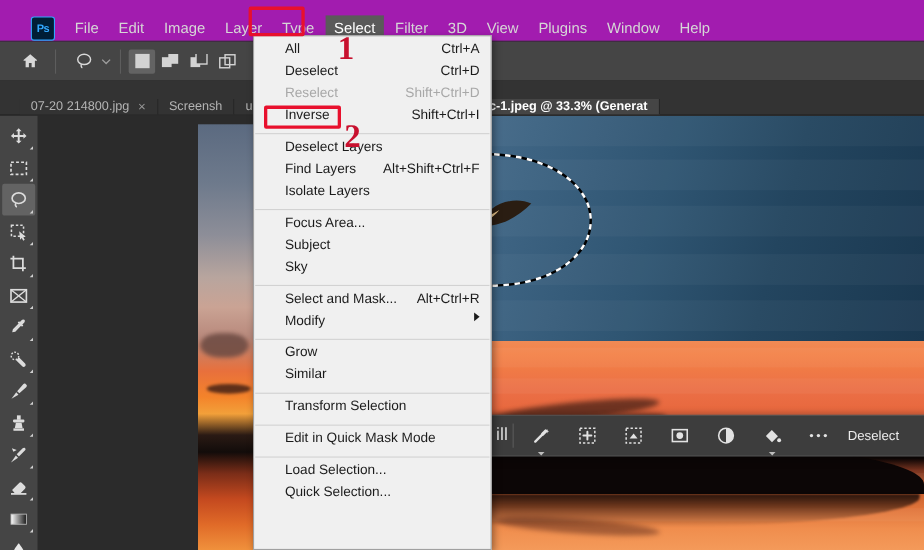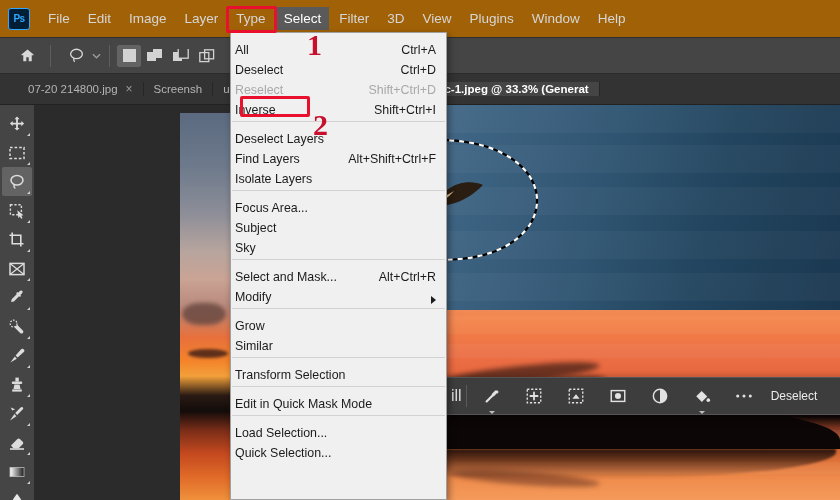--- a/index.html
+++ b/index.html
@@ -7,24 +7,25 @@
   body {
     font-family:"Liberation Sans", sans-serif;
     background:#3a3a3a;
     position:relative;
     -webkit-font-smoothing:antialiased;
   }
 
   
   #menubar {
     position:absolute; left:0; top:0; width:840px; height:38px;
-    background:#a16207;
-    display:flex; align-items:center;
+    background:#a21caf;
+    display:flex; align-items:flex-end;
     border-bottom:1px solid #2e2e2e;
     z-index:30;
+    padding-left:20px;
   }
   #ps-logo {
     width:22px;height:22px;margin-left:8px;margin-right:10px;
     background:#001e36; border:1px solid #31a8ff; border-radius:3px;
     color:#31a8ff; font-size:10px; font-weight:bold;
     display:flex;align-items:center;justify-content:center;
     letter-spacing:-0.5px;
   }
   .mb-item {
     color:#d6d6d6; font-size:13.5px; padding:4px 8px;
@@ -58,21 +59,21 @@
   .sq { width:13px;height:13px;background:#d3d3d3; }
   #select-mask-btn {
     margin-left:16px; height:23px; padding:0 10px;
     background:#5a5a5a; border:1px solid #6d6d6d; border-radius:3px;
     color:#e2e2e2; font-size:11.5px; display:flex;align-items:center;
   }
 
   
   #tabbar {
     position:absolute; left:0; top:74px; width:840px; height:31px;
-    background:#333333; display:flex; align-items:center; z-index:15;
+    background:#333333; display:flex; align-items:flex-end; z-index:15;
     border-bottom:1px solid #222;
   }
   #tab-expand {
     width:18px; color:#9a9a9a; font-size:11px;
     display:flex;align-items:flex-start;justify-content:center;padding-top:1px;
   }
   .tab {
     display:flex;align-items:center;padding:0 10px;
     background:#333333; color:#b4b4b4; font-size:11.5px;
     border-right:1px solid #262626; white-space:nowrap; gap:8px;
@@ -195,22 +196,22 @@
   .cbtn-sep { width:1px;height:22px;background:#5a5a5a;margin:0 4px; }
 
   
   #dropdown {
     position:absolute; left:230px; top:32px; width:217px; height:468px;
     background:#f0f0f0; border:1px solid #a0a0a0;
     box-shadow:2px 3px 7px rgba(0,0,0,.4);
     z-index:50; padding-top:4px;
   }
   .mi {
-    height:20px; display:flex; align-items:flex-end;
-    padding:0 10px 0 4px; font-size:12.4px; color:#1b1b1b;
+    height:20px; display:flex; align-items:flex-start;
+    padding:0 10px 0 28px; font-size:12.4px; color:#1b1b1b;
     position:relative; white-space:nowrap;
   }
   .mi .acc {
     margin-left:auto; color:#1b1b1b; font-size:12.4px; padding-left:16px;
   }
   .mi.disabled, .mi.disabled .acc { color:#a8a8a8; }
   .mi .arrow {
     margin-left:auto;
     width:0;height:0;border-top:4px solid transparent;border-bottom:4px solid transparent;
     border-left:5px solid #1b1b1b;

